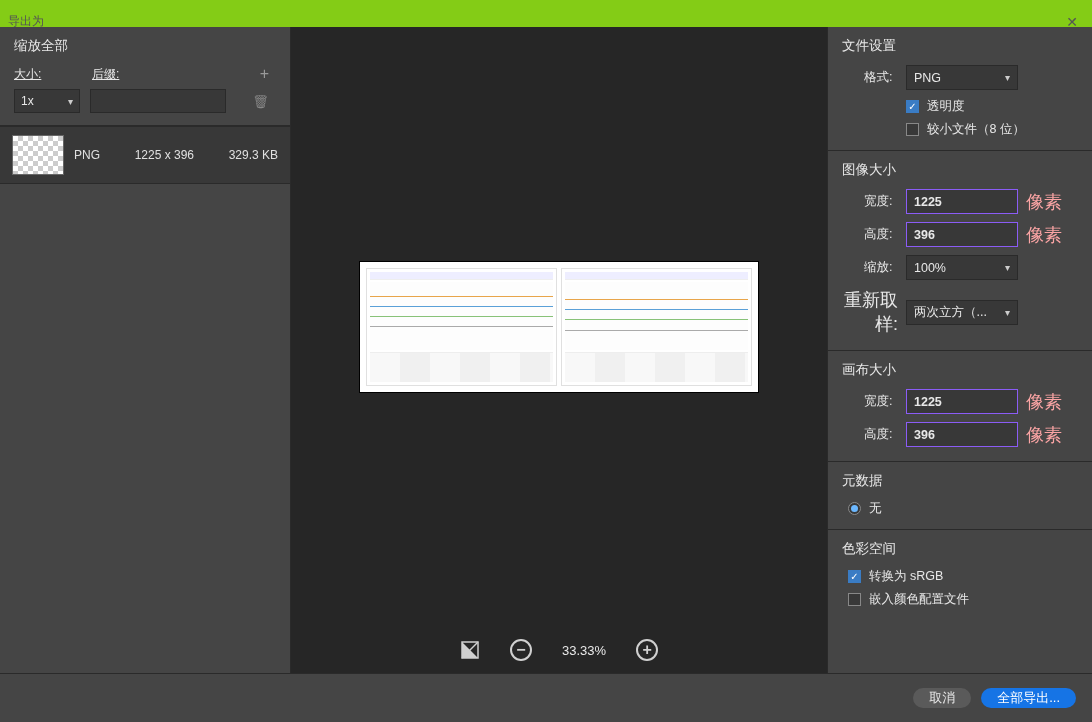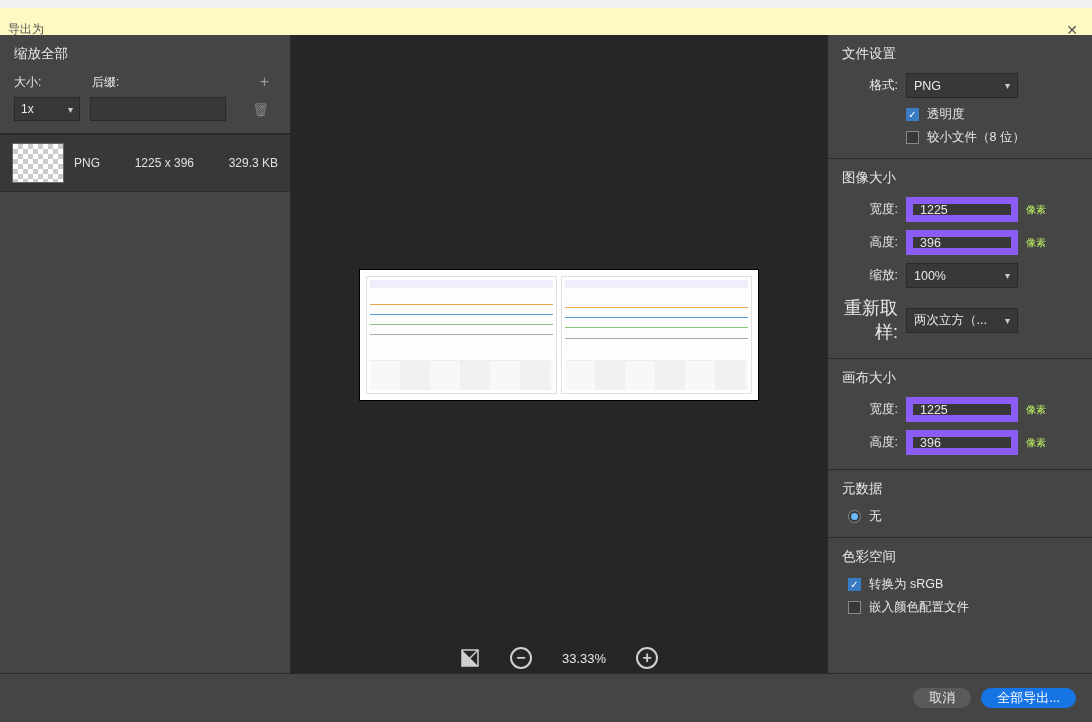--- a/index.html
+++ b/index.html
@@ -1,27 +1,27 @@
 <!DOCTYPE html>
 <html><head>
 <meta charset="utf-8">
 <style>
 * { margin: 0; padding: 0; box-sizing: border-box; font-family: "Microsoft YaHei", Arial, sans-serif; }
 body { width: 1092px; height: 722px; background: #f0f0f0; overflow: hidden; position: relative; }
 
-.titlebar { height: 27px; background: #fef9c3; display: flex; align-items: center; padding: 16px 0 0 8px; color: #555; font-size: 12px; justify-content: space-between; margin-top: 8px; }
+.titlebar { height: 27px; background: #84cc16; display: flex; align-items: center; padding: 16px 0 0 8px; color: #555; font-size: 12px; justify-content: space-between; }
 .titlebar-close { width: 40px; height: 27px; display:flex; align-items:center; justify-content:center; color:#555; font-size:14px; }
 
 .main { display: flex; height: 646px; background: #383838; }
 
 .left-panel { width: 291px; background: #454545; border-right: 1px solid #2a2a2a; display: flex; flex-direction: column; }
 .left-section { padding: 10px 14px 6px; }
 .section-title { color: #e8e8e8; font-size: 13.5px; margin-bottom: 10px; }
 .scale-row { display: flex; align-items: center; gap: 0px; }
-.scale-row .label { color: #e8e8e8; font-size: 12px; width: 78px; }
+.scale-row .label { color: #e8e8e8; font-size: 12px; width: 78px; text-decoration: underline; }
 .scale-row .plus { color: #999; font-size: 16px; margin-left: auto; margin-right: 7px; }
 .scale-inputs { display: flex; align-items: center; margin-top: 6px; gap: 10px; }
 .select-box { background: #383838; color: #e8e8e8; border: 1px solid #2a2a2a; height: 24px; font-size: 12px; padding: 8px 6px; display: flex; align-items: center; justify-content: space-between; width: 66px; }
 .select-box .chev { font-size: 10px; color: #ccc; }
 .suffix-input { background: #383838; border: 1px solid #2a2a2a; height: 24px; width: 136px; }
 .trash { color: #888; font-size: 13px; margin-left: auto; margin-right: 7px; }
 
 .left-divider { height: 1px; background: #2a2a2a; margin-top: 6px; }
 
 .asset-item { display: flex; padding: 8px 12px; background: #383838; gap: 10px; align-items:center; border-top:1px solid #2a2a2a; border-bottom:1px solid #2a2a2a; }
@@ -41,28 +41,28 @@
 
 .center-bottom { height: 46px; display:flex; align-items:center; justify-content:center; gap:30px; }
 .tool-icon { color:#e8e8e8; font-size:17px; width:20px; height:20px; display:flex; align-items:center; justify-content:center; }
 .tool-circle { width:22px; height:22px; border:2px solid #d0d0d0; border-radius:50%; display:flex; align-items:center; justify-content:center; color:#d0d0d0; font-size:16px; font-weight:bold; }
 .zoom-text { color:#e8e8e8; font-size:13px; }
 
 .right-panel { width: 265px; background: #454545; border-left: 1px solid #2a2a2a; display:flex; flex-direction:column; overflow-y:auto; }
 .rp-section { padding: 10px 14px 6px; border-bottom: 1px solid #2a2a2a; }
 .rp-title { color: #e8e8e8; font-size: 13.5px; margin-bottom: 10px; }
 .rp-row { display:flex; align-items:center; margin-bottom: 8px; gap:8px; }
-.rp-label { color:#e8e8e8; font-size:12.5px; width:34px; text-align:right; margin-left:22px; }
+.rp-label { color:#e8e8e8; font-size:12.5px; width:34px; margin-left:22px; }
 .dropdown { background:#383838; color:#e8e8e8; border:1px solid #2a2a2a; height:25px; display:flex; align-items:center; justify-content:space-between; padding:0 7px; font-size:12.5px; flex:0 0 112px; }
 .dropdown .chev { font-size:10px; color:#ccc; }
 .check-row { display:flex; align-items:center; gap:8px; margin-left:64px; margin-bottom:6px; color:#e8e8e8; font-size:12.5px;}
 .chk { width:13px; height:13px; border:1px solid #888; background:#383838; display:flex; align-items:center; justify-content:center; font-size:10px; color:#6cb8ff;}
 .chk.checked { background:#3a7cc4; border-color:#3a7cc4; color:#fff;}
-.num-input { background:#383838; color:#e8e8e8; border:7px solid #8b5cf6; height:25px; width:112px; font-size:12.5px; padding:0 7px; }
-.unit { color:#bef264; font-size:10px; }
+.num-input { background:#383838; color:#e8e8e8; border:1px solid #8b5cf6; height:25px; width:112px; font-size:12.5px; padding:0 7px;font-weight:bold; }
+.unit { color:#fca5a5; font-size:18px; }
 .reset-row { display:flex; justify-content:flex-end; padding:4px 0 2px;}
 .reset-btn { color:#999; font-size:12.5px; padding:3px 10px; background:#3a3a3a; border:1px solid #2a2a2a; border-radius:3px;}
 .radio-row { display:flex; align-items:center; gap:8px; margin-bottom:6px; color:#e8e8e8; font-size:12.5px; margin-left:6px;}
 .radio { width:13px; height:13px; border:1px solid #888; border-radius:50%; background:#383838; display:flex; align-items:center; justify-content:center;}
 .radio.checked::after { content:''; width:7px; height:7px; background:#6cb8ff; border-radius:50%;}
 .resample-label{ color:#e8e8e8; font-size:18px; width:56px; text-align:right;}
 
 .footer { position:absolute; bottom:0; left:0; right:0; height:49px; background:#454545; border-top:1px solid #2a2a2a; display:flex; align-items:center; justify-content:flex-end; padding:0 16px; gap:10px;}
 .btn { height:20px; padding:0 16px; border-radius:14px; font-size:13px; display:flex; align-items:center; border:none;}
 .btn-cancel { background:#5a5a5a; color:#e8e8e8;}

